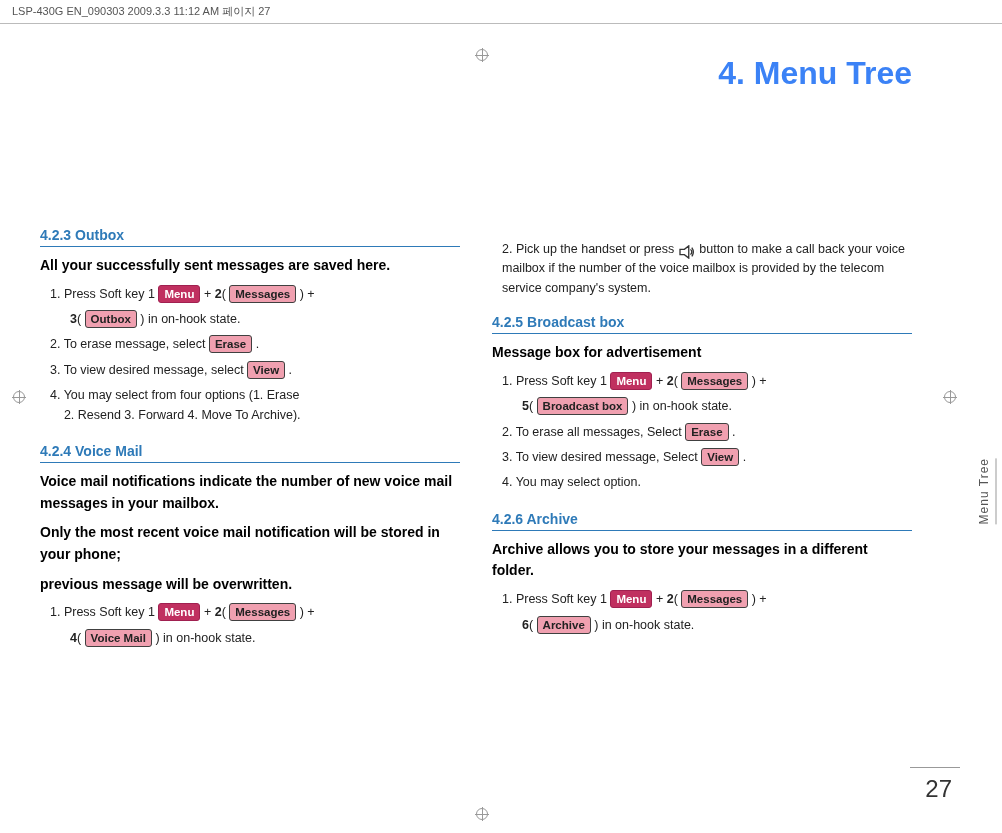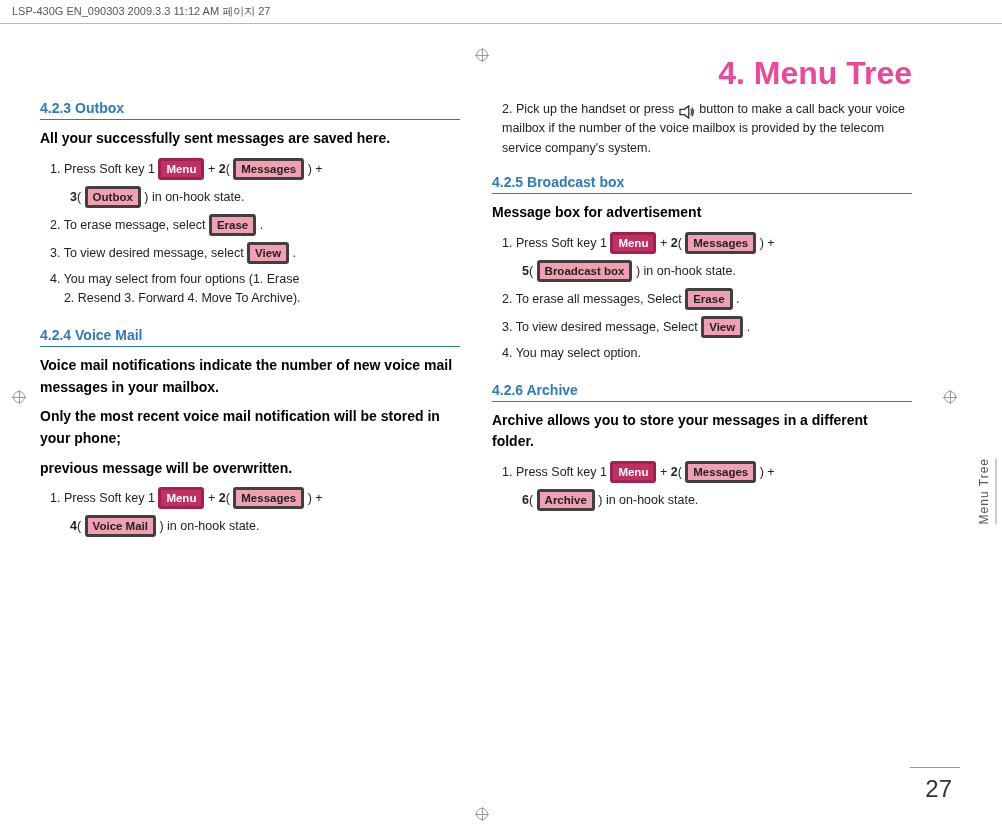--- a/index.html
+++ b/index.html
@@ -27,32 +27,33 @@
       color: #555;
     }
 
     
     .page-title {
       position: absolute;
       top: 55px;
       right: 90px;
       font-size: 32px;
       font-weight: bold;
-      color: #ec4899;
+      color: #3b82f6;
     }
 
     
     .main-content {
       position: absolute;
       top: 100px;
       left: 40px;
       right: 90px;
       bottom: 40px;
       display: flex;
       gap: 12px;
+      align-items: center;
     }
 
     
     .left-col {
       flex: 1;
       padding-right: 10px;
     }
 
     
     .right-col {
@@ -89,21 +90,21 @@
     }
 
     .list-item.sub {
       padding-left: 30px;
     }
 
     
     .badge {
       display: inline-block;
       background: #f0a0b0;
-      border: 3px solid #404040;
+      border: 1px solid #404040;
       border-radius: 3px;
       padding: 0px 5px;
       font-size: 11.5px;
       font-weight: bold;
       color: #222;
       line-height: 1.4;
     }
 
     .badge.dark {
       background: #c03060;

